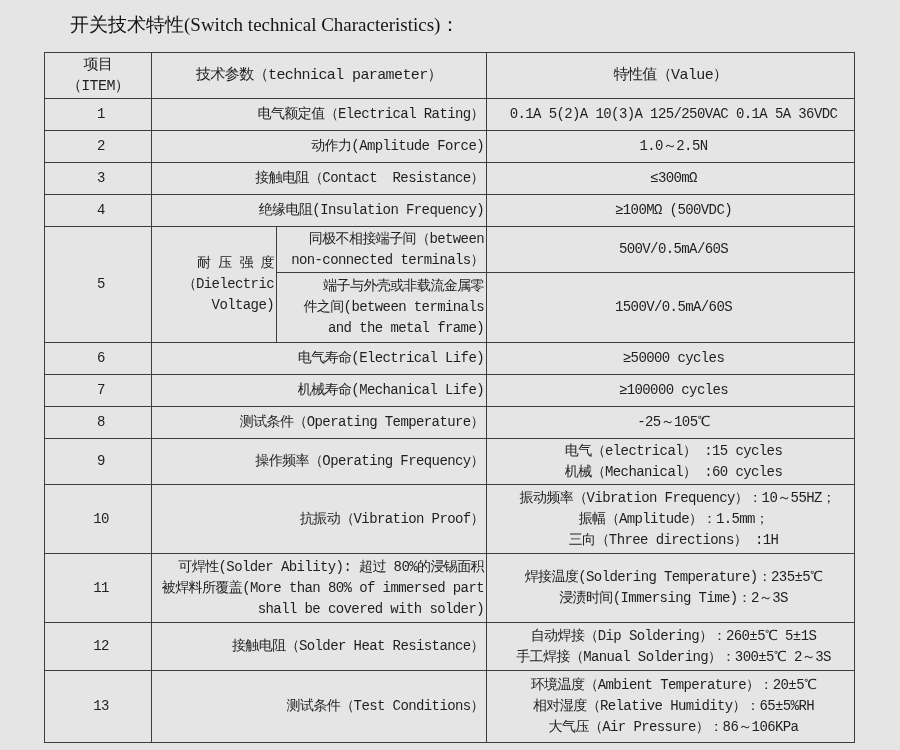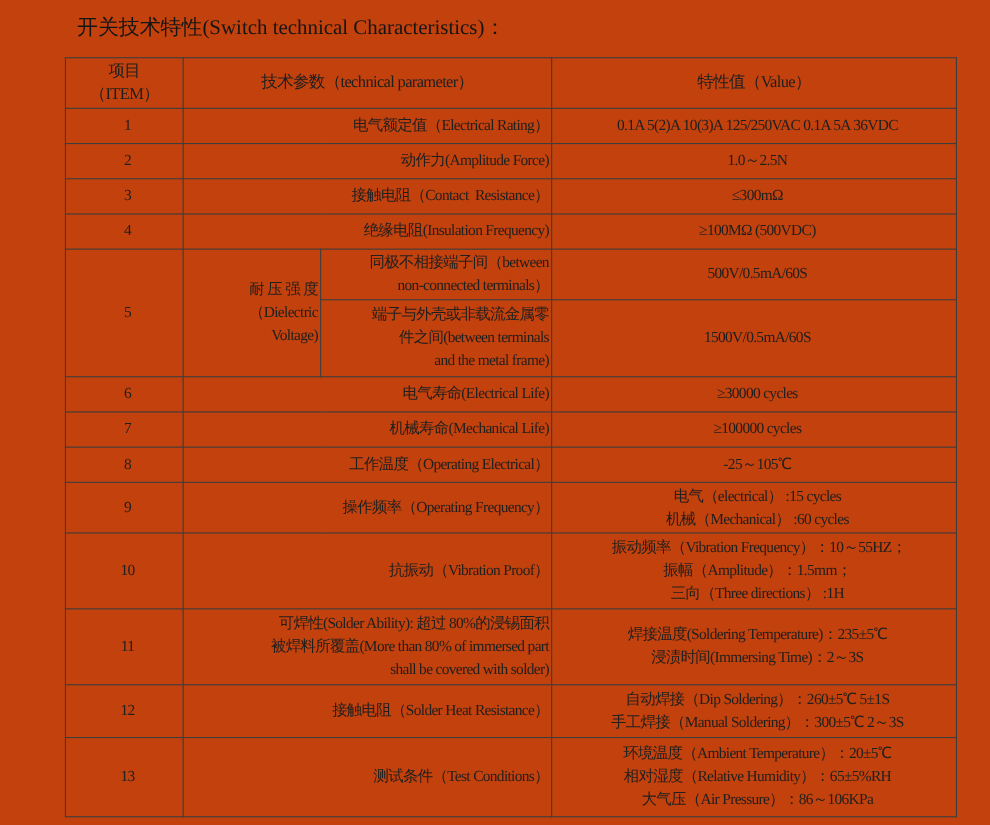--- a/index.html
+++ b/index.html
@@ -1,41 +1,40 @@
 <!DOCTYPE html>
 <html><head>
 <meta charset="utf-8">
 <style>
   html, body { margin: 0; padding: 0; background: #ffffff; }
   .page {
     position: relative;
     width: 900px;
     height: 750px;
-    background: #c2410c;
+    background: #e5e5e5;
     font-family: "Liberation Mono", "DejaVu Sans Mono", monospace;
     color: #1f1f1f;
     overflow: hidden;
   }
   .doc-title {
     position: absolute;
     left: 70px;
     top: 12px;
     font-size: 19px;
     font-family: "Liberation Serif", "DejaVu Serif", serif;
     color: #151515;
     white-space: pre;
   }
   table.spec {
     position: absolute;
-    left: 59px;
+    left: 44px;
     top: 52px;
     width: 810px;
     table-layout: fixed;
     border-collapse: collapse;
-    font-family: Liberation Serif, serif;
   }
   table.spec td, table.spec th {
     border: 1px solid #3d3d3d;
     font-weight: normal;
     font-size: 14px;
     letter-spacing: -0.6px;
     line-height: 21px;
     vertical-align: middle;
     white-space: pre-wrap;
     overflow: hidden;
@@ -112,32 +111,32 @@
     <tr class="h70">
       <td class="c-subparam">端子与外壳或非载流金属零
 件之间(between terminals
 and the metal frame)</td>
       <td class="c-value">1500V/0.5mA/60S</td>
     </tr>
 
     <tr class="h32">
       <td class="c-item">6</td>
       <td colspan="2" class="c-param">电气寿命(Electrical Life)</td>
-      <td class="c-value">≥30000 cycles</td>
+      <td class="c-value">≥50000 cycles</td>
     </tr>
 
     <tr class="h32">
       <td class="c-item">7</td>
       <td colspan="2" class="c-param">机械寿命(Mechanical Life)</td>
       <td class="c-value">≥100000 cycles</td>
     </tr>
 
     <tr class="h32">
       <td class="c-item">8</td>
-      <td colspan="2" class="c-param">工作温度（Operating Electrical）</td>
+      <td colspan="2" class="c-param">测试条件（Operating Temperature）</td>
       <td class="c-value">-25～105℃</td>
     </tr>
 
     <tr class="h46">
       <td class="c-item">9</td>
       <td colspan="2" class="c-param">操作频率（Operating Frequency）</td>
       <td class="c-value">电气（electrical） :15 cycles
 机械（Mechanical） :60 cycles</td>
     </tr>
 

